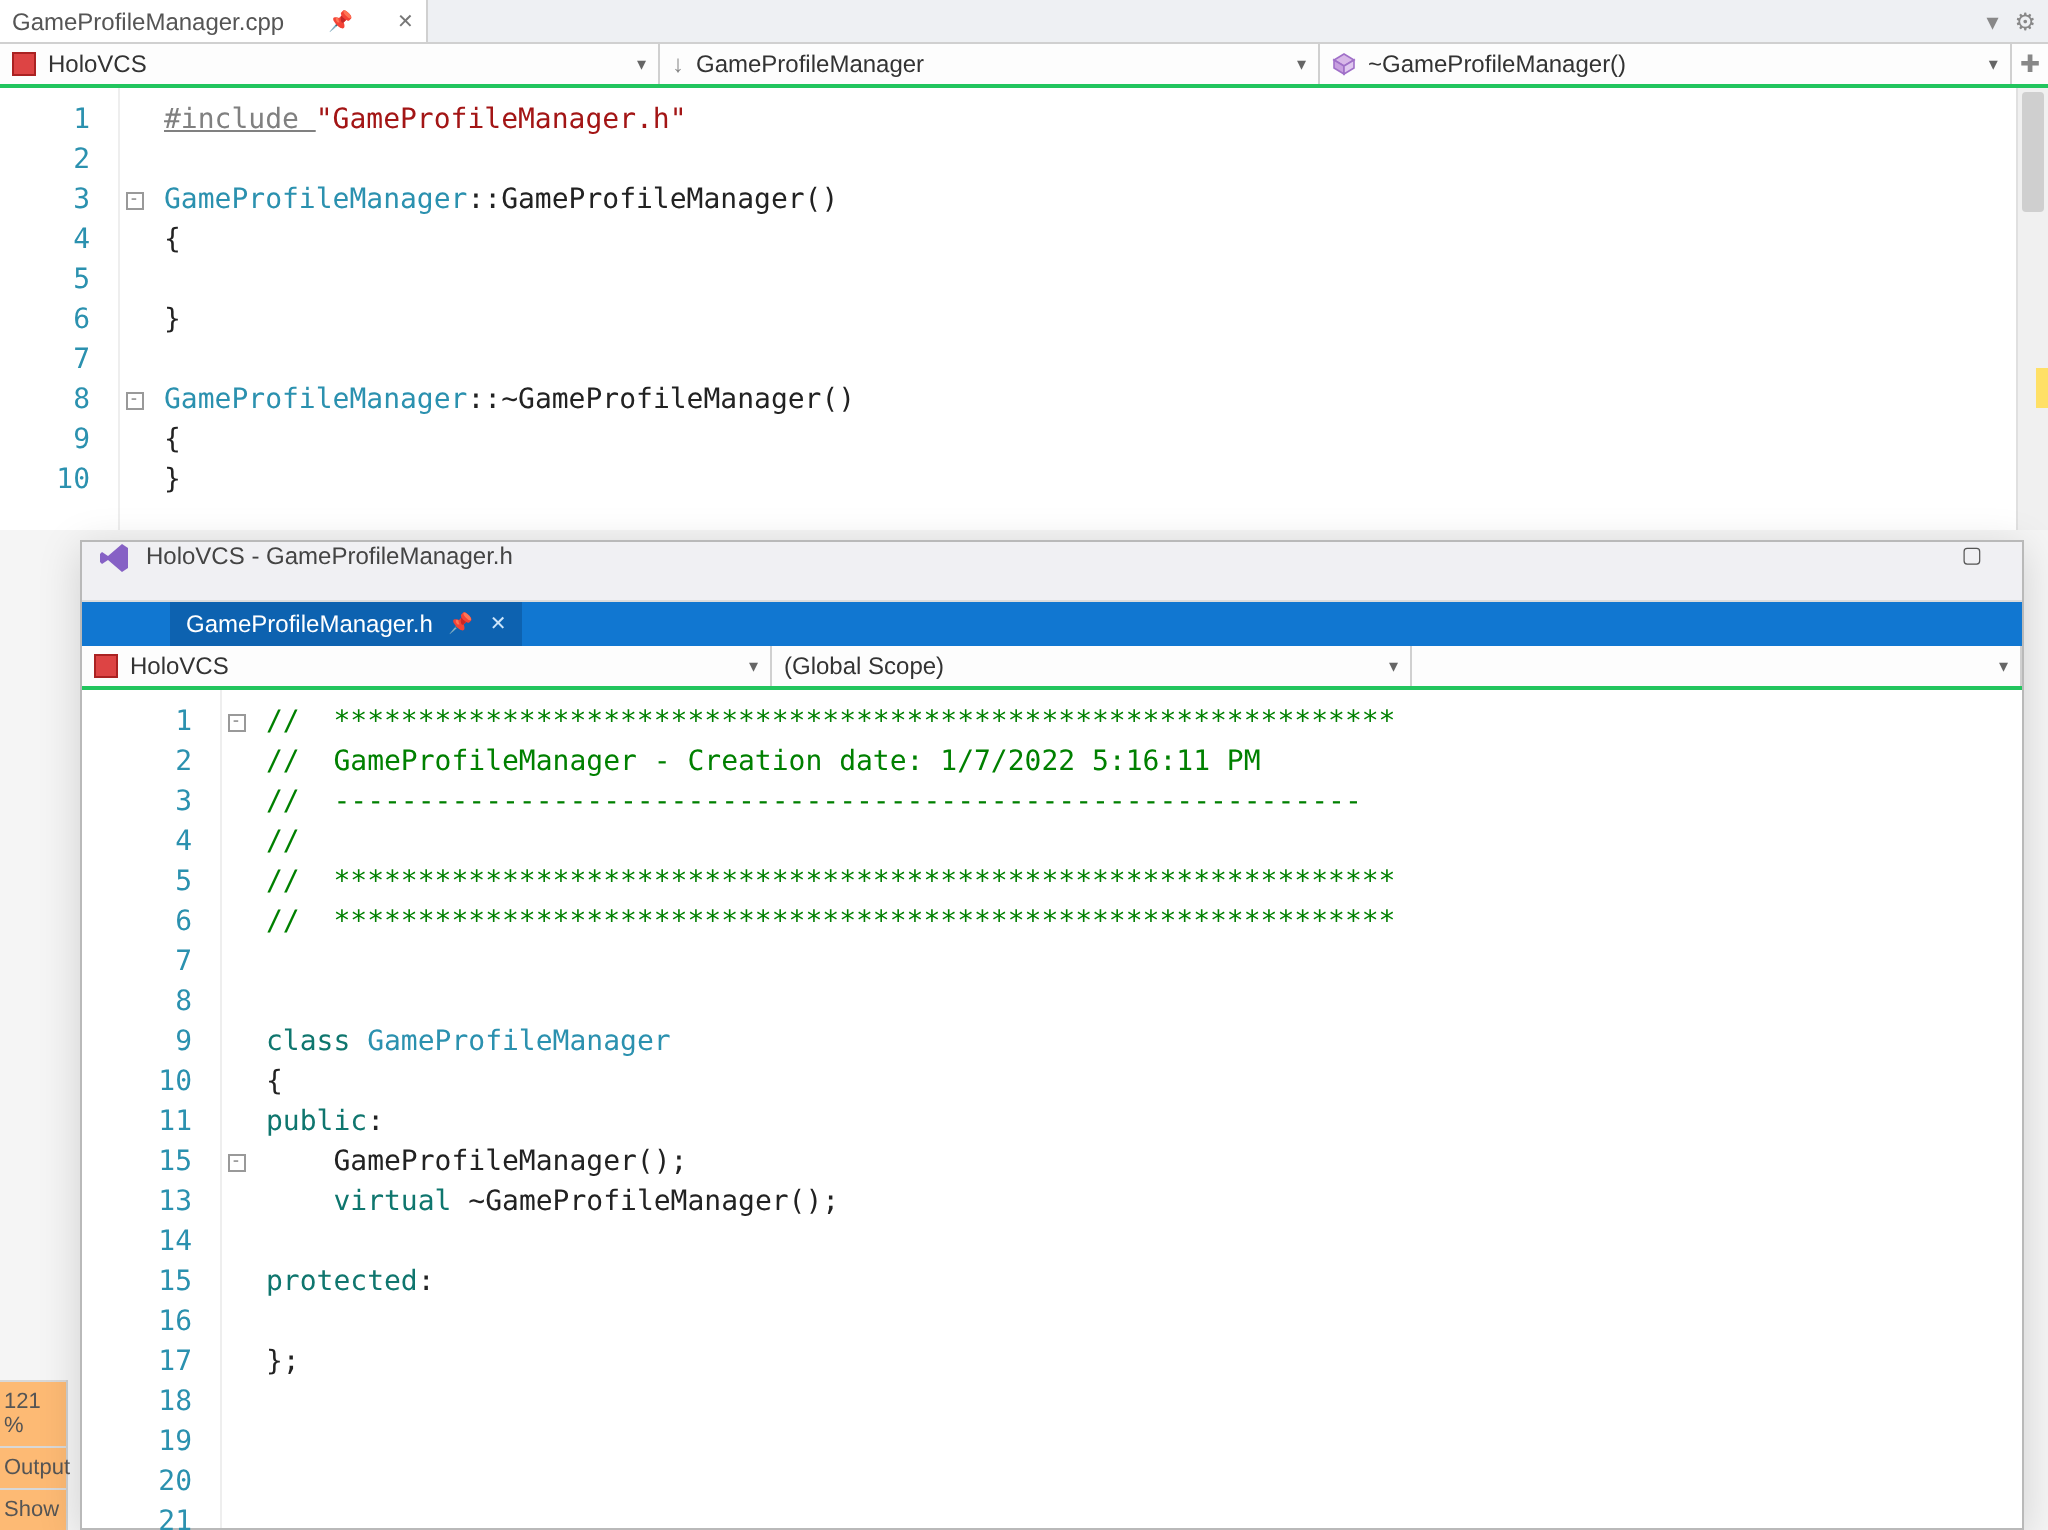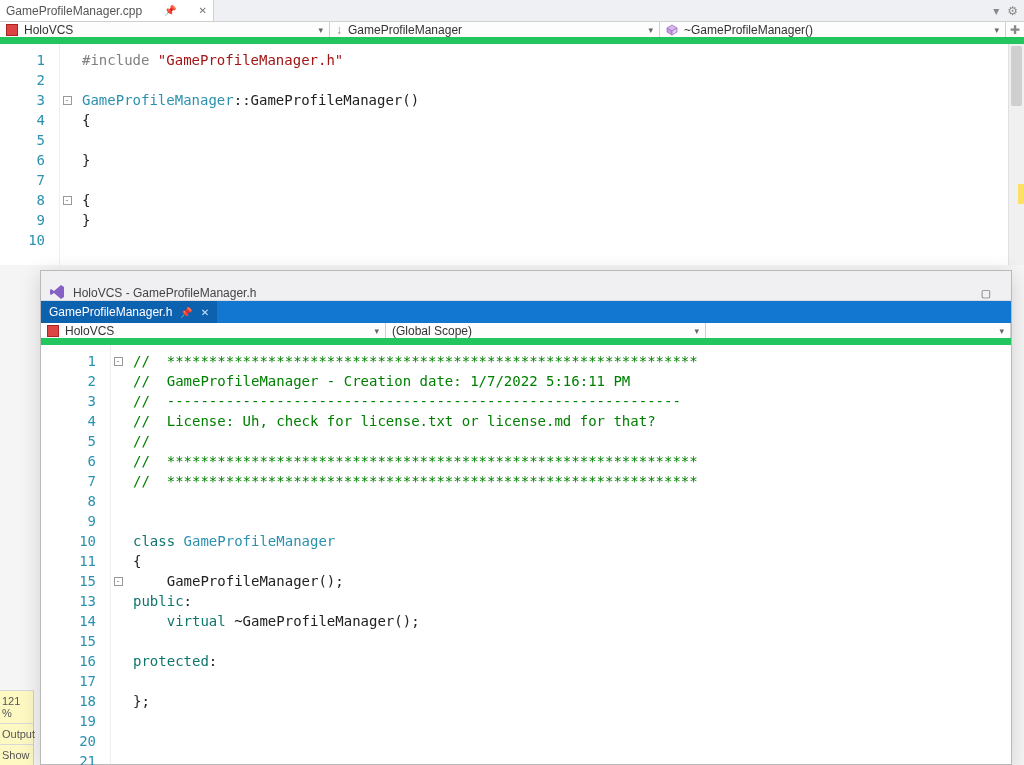--- a/index.html
+++ b/index.html
@@ -41,21 +41,21 @@
   }
   .tab.active { background: #fff; }
   .pin-icon, .close-x { color: #777; font-size: 10px; }
   .tabbar-spacer { flex: 1; }
   .tabbar-icons { display: flex; gap: 8px; padding-right: 6px; color: #888; }
 
   .nav-row {
     display: flex;
     align-items: center;
     height: 22px;
-    border-bottom: 7px solid #22c55e;
+    border-bottom: 2px solid #22c55e;
     background: #fdfdfd;
   }
   .nav-combo {
     flex: 1;
     height: 100%;
     border-right: 1px solid #d0d0d0;
     display: flex;
     align-items: center;
     padding: 0 6px;
     gap: 6px;
@@ -109,77 +109,78 @@
     position: relative;
   }
   .vscrollbar .thumb { position: absolute; left: 2px; right: 2px; top: 2px; height: 60px; background: #cfcfcf; border-radius: 2px; }
   .yellow-mark { position: absolute; right: 0; width: 6px; background: #ffe066; }
 
   
   .c-type { color: #2b91af; }
   .c-key { color: #0f766e; }
   .c-str { color: #a31515; }
   .c-comm { color: #008000; }
-  .c-pre { color: #808080; }
+  .c-pre { color: #808080; text-decoration: underline; }
   .c-op { color: #222; }
 
   
   .sub-window {
     position: absolute;
     top: 270px;
     left: 40px;
     right: 12px;
     bottom: 0;
     background: #fff;
     border: 1px solid #b9b9b9;
     box-shadow: 0 4px 20px rgba(0,0,0,0.15);
     display: flex;
     flex-direction: column;
   }
   .titlebar {
     height: 30px;
     background: #f0f0f3;
     border-bottom: 1px solid #dcdcdc;
     display: flex;
-    align-items: flex-end;
+    align-items: flex-start;
     padding: 0 8px;
     gap: 8px;
     color: #444;
   }
   .vs-logo {
     width: 16px; height: 16px;
     display: inline-flex; align-items: center; justify-content: center;
   }
   .titlebar .spacer { flex: 1; }
   .win-btn { width: 34px; text-align: center; color: #555; font-size: 11px; }
 
   .tabbar2 {
     height: 22px;
     background: #1177d1;
     display: flex;
     align-items: stretch;
+    padding-left: 44px;
   }
   .tab2 {
     display: flex;
     align-items: center;
     background: #0d62b0;
     color: #fff;
     padding: 0 8px;
     gap: 8px;
     font-size: 12px;
   }
   .tab2 .pin-icon, .tab2 .close-x { color: #cde6fb; }
 
   
   .side-peek {
     position: absolute;
     left: 0;
     bottom: 0;
     width: 34px;
-    background: #fef9c3;
+    background: #fdba74;
     border-right: 1px solid #d0d0d0;
     font-size: 11px;
     color: #555;
   }
   .side-peek div { padding: 4px 2px; border-top: 1px solid #d8d8d8; }
 
 </style>
 </head>
 <body>
 
@@ -252,20 +253,21 @@
         <div></div>
       </div>
     <div class="lines" id="lines-top">
         <div class="row"><span class="c-pre">#include </span><span class="c-str">"GameProfileManager.h"</span></div>
         <div class="row"></div>
         <div class="row"><span class="c-type">GameProfileManager</span><span class="c-op">::</span><span class="c-op">GameProfileManager()</span></div>
         <div class="row"><span class="c-op">{</span></div>
         <div class="row"></div>
         <div class="row"><span class="c-op">}</span></div>
         <div class="row"></div>
+        <div class="row"><span class="c-type">GameProfileManager</span><span class="c-op">::~</span><span class="c-op">GameProfileManager()</span></div>
         <div class="row"><span class="c-op">{</span></div>
         <div class="row"><span class="c-op">}</span></div>
       </div>
     <div class="vscrollbar">
       <div class="thumb"></div>
       <div class="yellow-mark" style="top:140px;height:20px"></div>
     </div>
   </div>
 </div>
 
@@ -358,30 +360,29 @@
         <div></div>
         <div></div>
         <div></div>
         <div></div>
         <div></div>
       </div>
     <div class="lines" id="lines-sub">
         <div class="row"><span class="c-comm">//  ***************************************************************</span></div>
         <div class="row"><span class="c-comm">//  GameProfileManager - Creation date: 1/7/2022 5:16:11 PM</span></div>
         <div class="row"><span class="c-comm">//  -------------------------------------------------------------</span></div>
-        <div class="row"><span class="c-comm">//  License: Uh, check for license.txt or license.md for that?</span></div>
         <div class="row"><span class="c-comm">//</span></div>
         <div class="row"><span class="c-comm">//  ***************************************************************</span></div>
         <div class="row"><span class="c-comm">//  ***************************************************************</span></div>
         <div class="row"></div>
         <div class="row"></div>
         <div class="row"><span class="c-key">class </span><span class="c-type">GameProfileManager</span></div>
         <div class="row"><span class="c-op">{</span></div>
+        <div class="row"><span class="c-key">public</span><span class="c-op">:</span></div>
         <div class="row"><span class="c-op">    GameProfileManager();</span></div>
-        <div class="row"><span class="c-key">public</span><span class="c-op">:</span></div>
         <div class="row"><span class="c-key">    virtual </span><span class="c-op">~GameProfileManager();</span></div>
         <div class="row"></div>
         <div class="row"><span class="c-key">protected</span><span class="c-op">:</span></div>
         <div class="row"></div>
         <div class="row"><span class="c-op">};</span></div>
         <div class="row"></div>
       </div>
   </div>
 </div>
 

